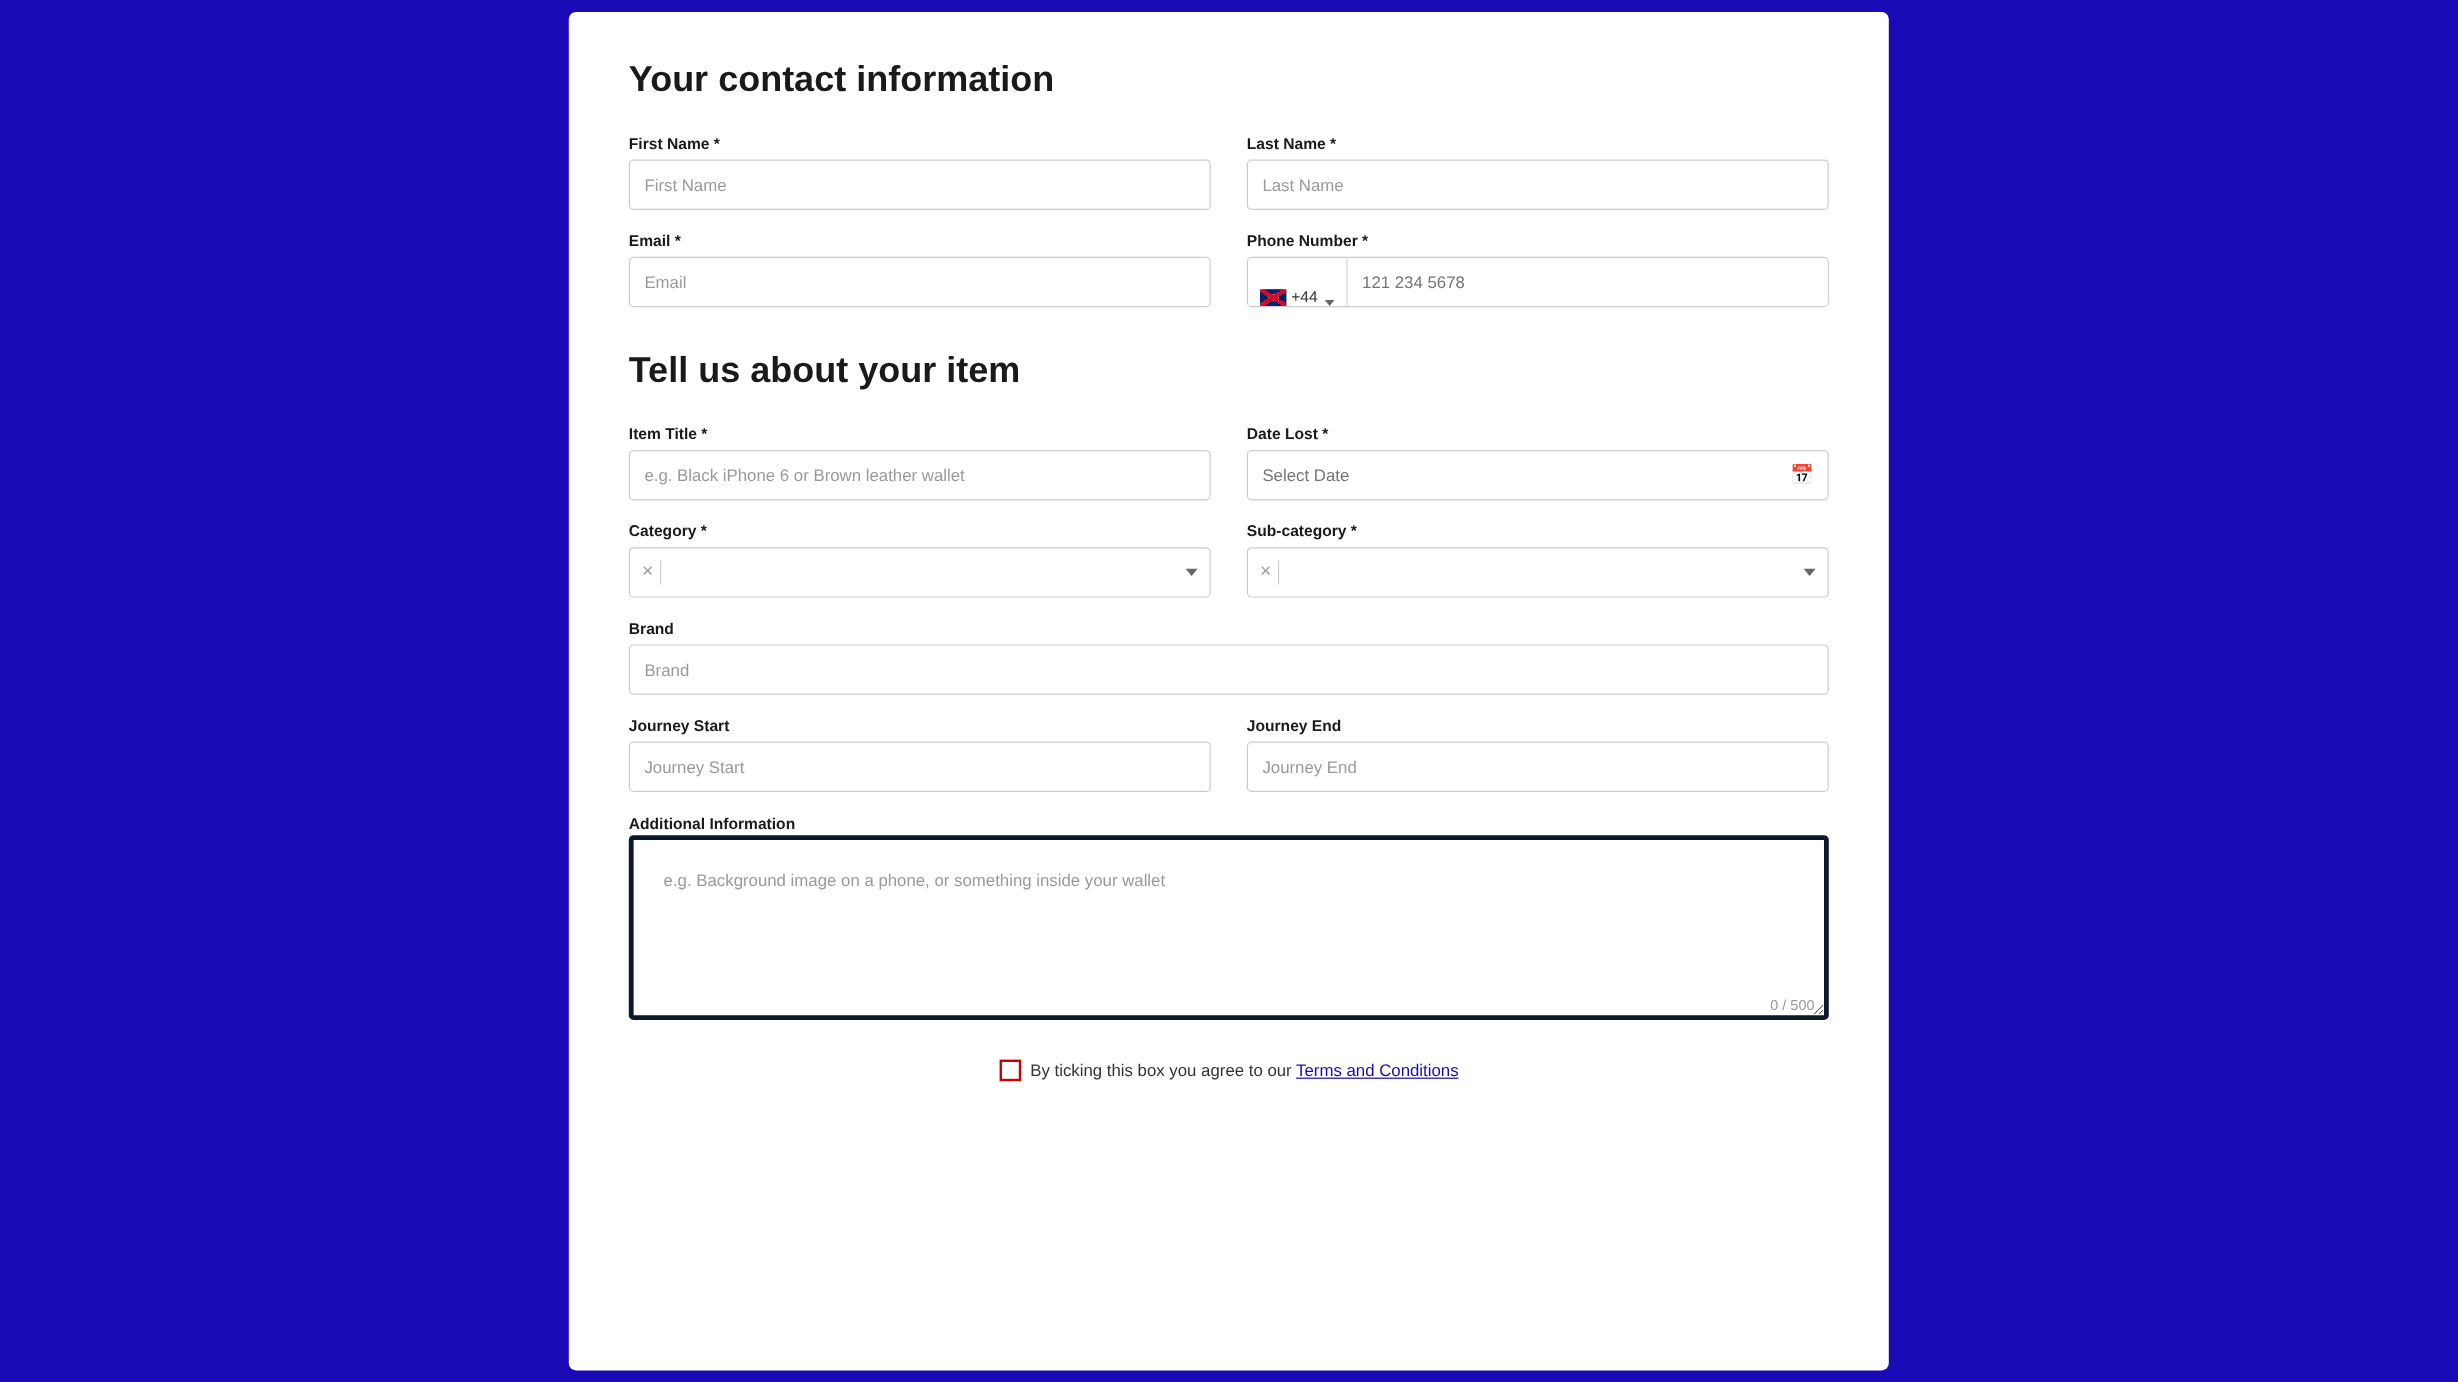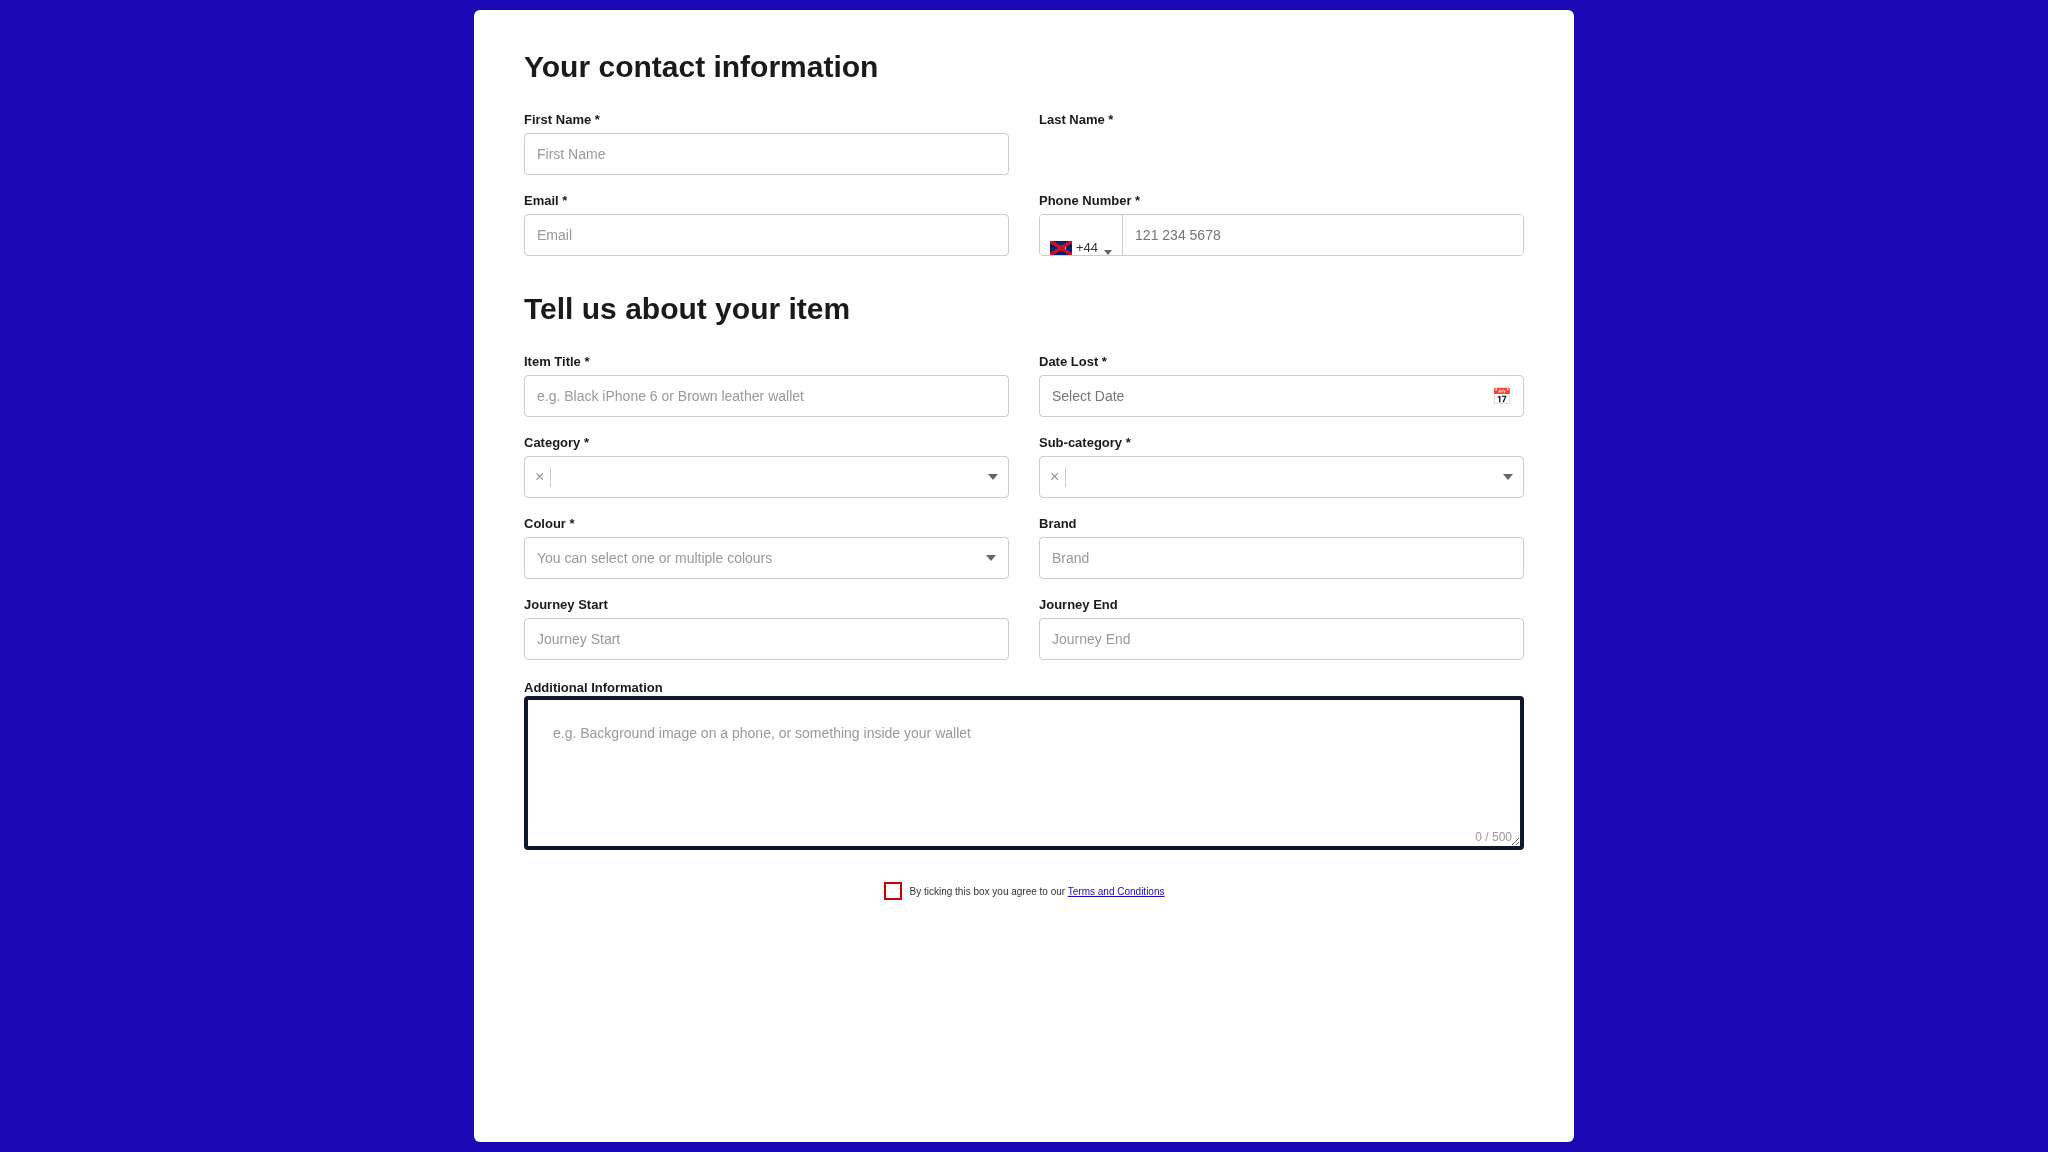--- a/index.html
+++ b/index.html
@@ -296,21 +296,21 @@
       height: 18px;
       border: 2px solid #cc0000;
       appearance: none;
       -webkit-appearance: none;
       cursor: pointer;
       background: #fff;
       flex-shrink: 0;
     }
 
     .terms-text {
-      font-size: 10px;
+      font-size: 14px;
       color: #333;
     }
 
     .terms-link {
       color: #1a0ab5;
       text-decoration: underline;
       cursor: pointer;
     }
   </style>
 </head>
@@ -322,20 +322,21 @@
     <div class="contact-section">
       <h2 class="section-title">Your contact information</h2>
 
       <div class="form-row">
         <div class="form-group">
           <label class="form-label">First Name *</label>
           <input class="form-input" type="text" placeholder="First Name" style="">
         </div>
         <div class="form-group">
           <label class="form-label">Last Name *</label>
+          <input class="form-input" type="text" placeholder="Last Name" style="">
         </div>
       </div>
 
       <div class="form-row">
         <div class="form-group">
           <label class="form-label">Email *</label>
           <input class="form-input" type="email" placeholder="Email" style="">
         </div>
         <div class="form-group">
           <label class="form-label">Phone Number *</label>
@@ -382,27 +383,20 @@
           <div class="select-wrapper">
             <span class="select-clear">×</span>
             <span class="select-separator"></span>
             <span class="select-chevron"></span>
           </div>
         </div>
       </div>
 
       <div class="form-row">
         <div class="form-group">
-          <label class="form-label">Colour *</label>
-          <div class="colour-wrapper">
-            <span class="colour-placeholder">You can select one or multiple colours</span>
-            <span class="colour-chevron"></span>
-          </div>
-        </div>
-        <div class="form-group">
           <label class="form-label">Brand</label>
           <input class="form-input" type="text" placeholder="Brand" style="">
         </div>
       </div>
 
       <div class="form-row">
         <div class="form-group">
           <label class="form-label">Journey Start</label>
           <input class="form-input" type="text" placeholder="Journey Start" style="">
         </div>

